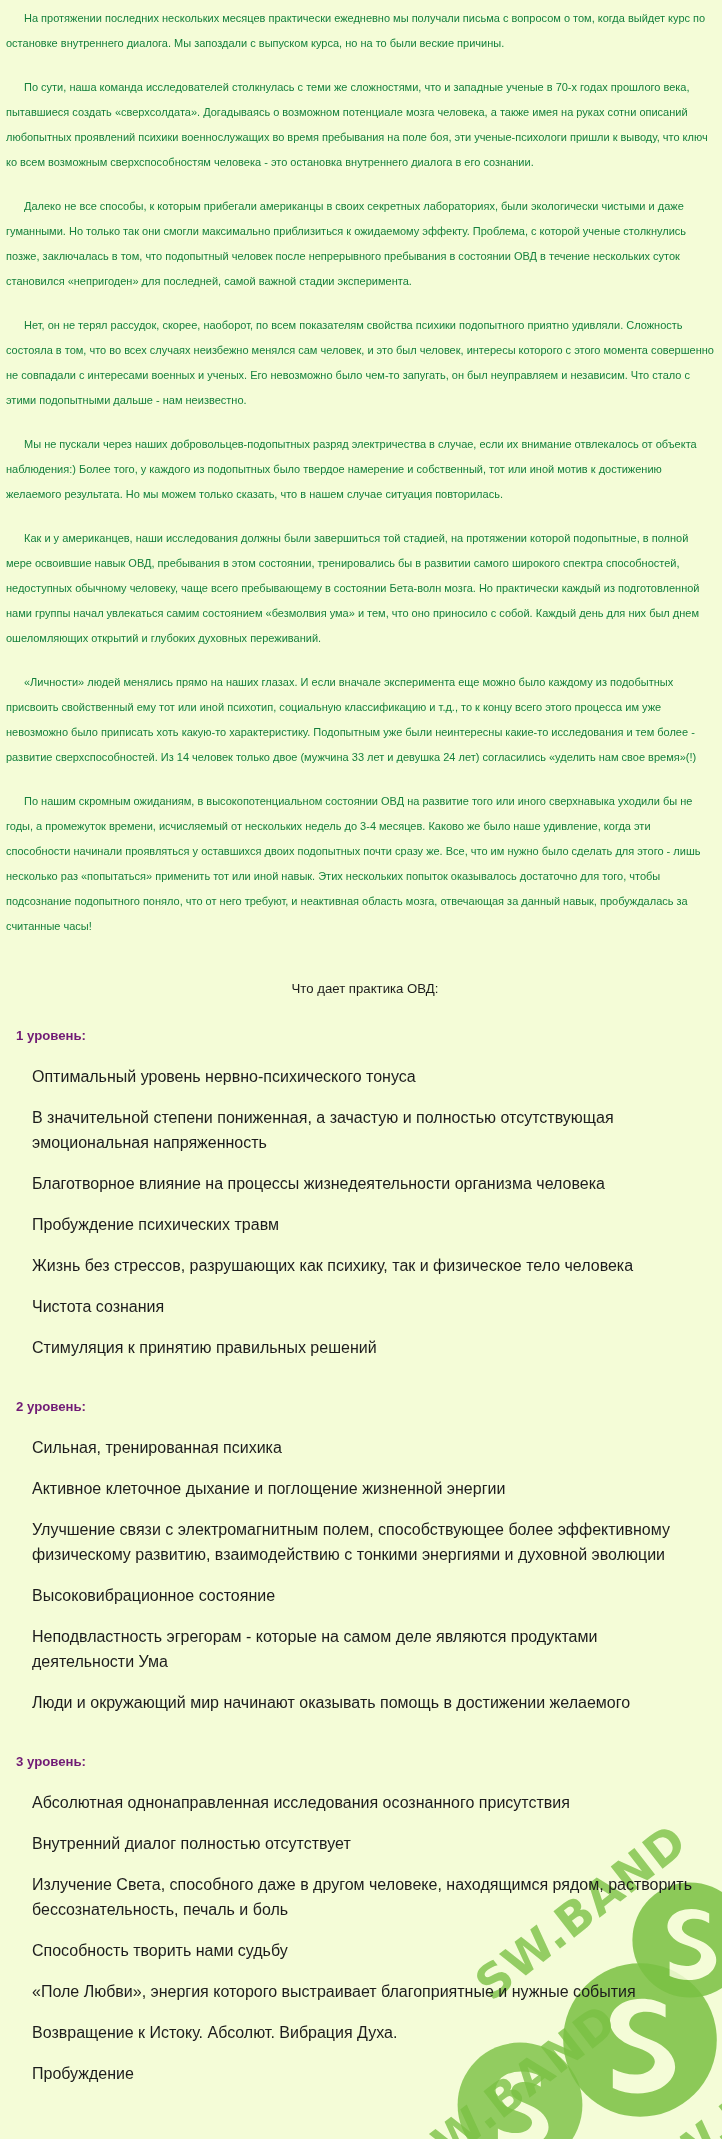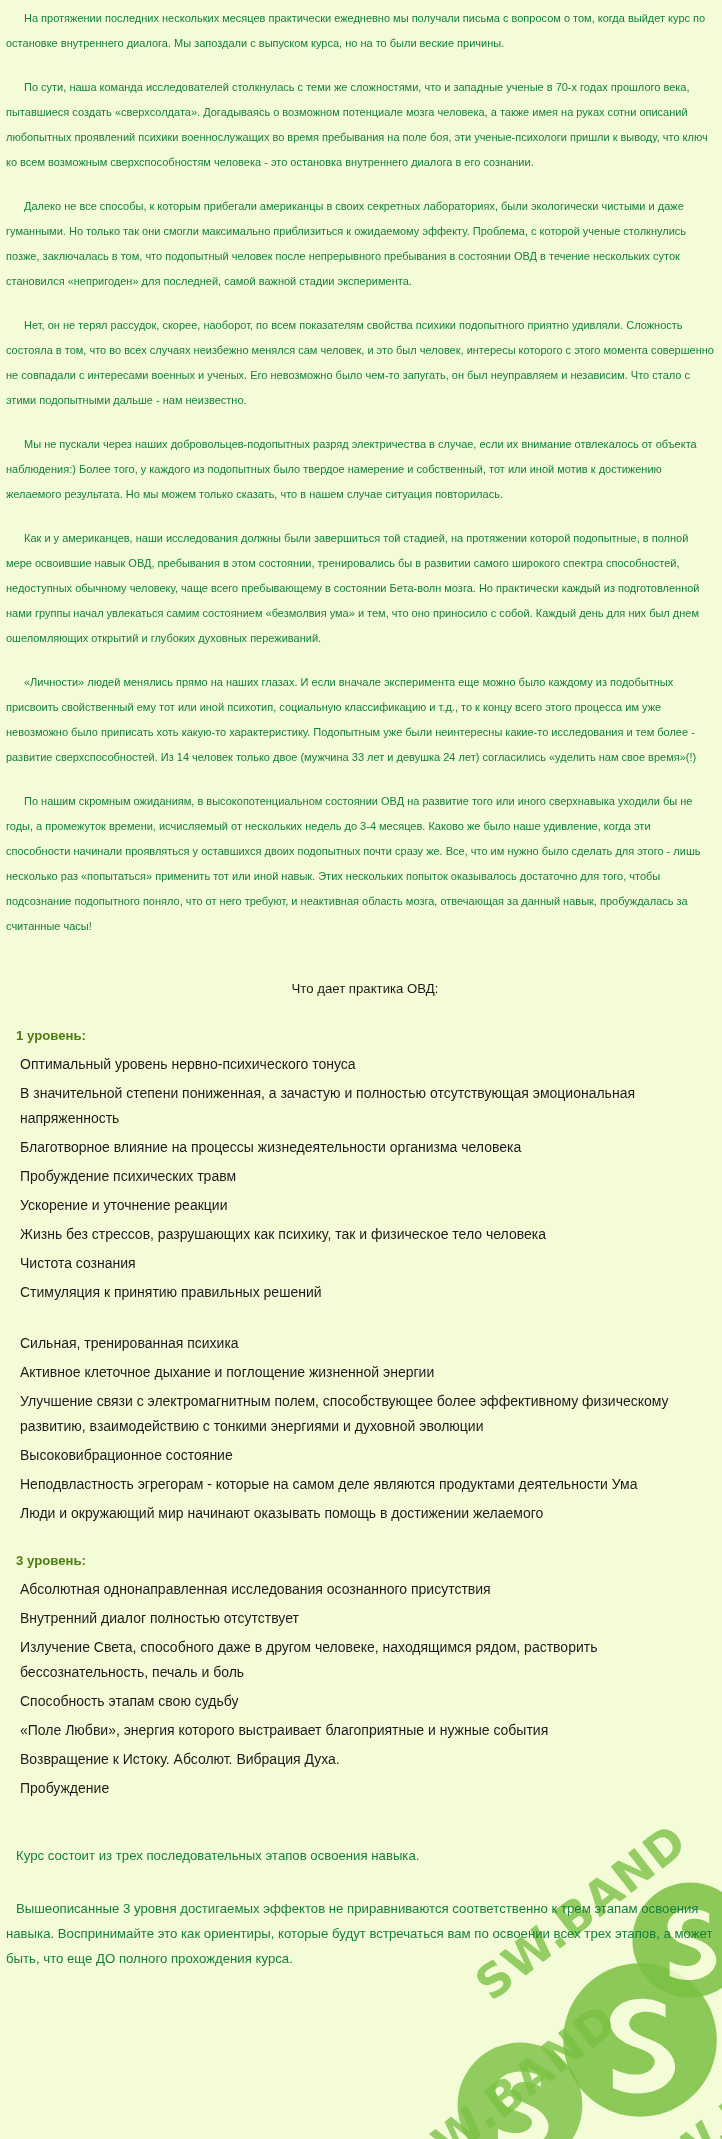--- a/index.html
+++ b/index.html
@@ -64,39 +64,39 @@
   .spacer-lg { height: 30px; }
   .spacer-md { height: 18px; }
   .spacer-sm { height: 8px; }
 
   .section-head {
     font-size: 13.2px;
     line-height: 25px;
     font-weight: bold;
     margin: 0 0 2px 0;
     text-indent: 10px;
-    color: #4d7c0f;
+    color: #701a75;
   }
   .lead-line {
     font-size: 13.2px;
     line-height: 25px;
     margin: 0 0 4px 0;
     text-indent: 10px;
     color: #1c1c1c;
     text-align: center;
   }
   ul.bullets {
     list-style: none;
     margin: 0 0 0 0;
     padding: 0;
   }
   ul.bullets li {
-    font-size: 14px;
-    line-height: 25px;
-    margin: 4px;
+    font-size: 16px;
+    line-height: 25px;
+    margin: 16px;
     padding: 0 0 0 10px;
     text-indent: 0;
     color: #1c1c1c;
   }
   .tail-block p {
     font-size: 13.2px;
     line-height: 25px;
     margin: 0;
     text-indent: 10px;
     color: #15803d;
@@ -158,49 +158,49 @@
 
     <div class="spacer-md"></div>
 
     <section>
       <h3 class="section-head">1 уровень:</h3>
       <ul class="bullets">
         <li>Оптимальный уровень нервно-психического тонуса</li>
         <li>В значительной степени пониженная, а зачастую и полностью отсутствующая эмоциональная напряженность</li>
         <li>Благотворное влияние на процессы жизнедеятельности организма человека</li>
         <li>Пробуждение психических травм</li>
-        <li>Ускорение и уточнение реакции</li>
         <li>Жизнь без стрессов, разрушающих как психику, так и физическое тело человека</li>
         <li>Чистота сознания</li>
         <li>Стимуляция к принятию правильных решений</li>
       </ul>
     </section>
 
     <div class="spacer-md"></div>
 
     <section>
+      <h3 class="section-head">2 уровень:</h3>
       <ul class="bullets">
         <li>Сильная, тренированная психика</li>
         <li>Активное клеточное дыхание и поглощение жизненной энергии</li>
         <li>Улучшение связи с электромагнитным полем, способствующее более эффективному физическому развитию, взаимодействию с тонкими энергиями и духовной эволюции</li>
         <li>Высоковибрационное состояние</li>
         <li>Неподвластность эгрегорам - которые на самом деле являются продуктами деятельности Ума</li>
         <li>Люди и окружающий мир начинают оказывать помощь в достижении желаемого</li>
       </ul>
     </section>
 
     <div class="spacer-md"></div>
 
     <section>
       <h3 class="section-head">3 уровень:</h3>
       <ul class="bullets">
         <li>Абсолютная однонаправленная исследования осознанного присутствия</li>
         <li>Внутренний диалог полностью отсутствует</li>
         <li>Излучение Света, способного даже в другом человеке, находящимся рядом, растворить бессознательность, печаль и боль</li>
-        <li>Способность этапам свою судьбу</li>
+        <li>Способность творить нами судьбу</li>
         <li>«Поле Любви», энергия которого выстраивает благоприятные и нужные события</li>
         <li>Возвращение к Истоку. Абсолют. Вибрация Духа.</li>
         <li>Пробуждение</li>
       </ul>
     </section>
 
     <div class="spacer-lg"></div>
     <div class="spacer-sm"></div>
 
     <div class="tail-block">

